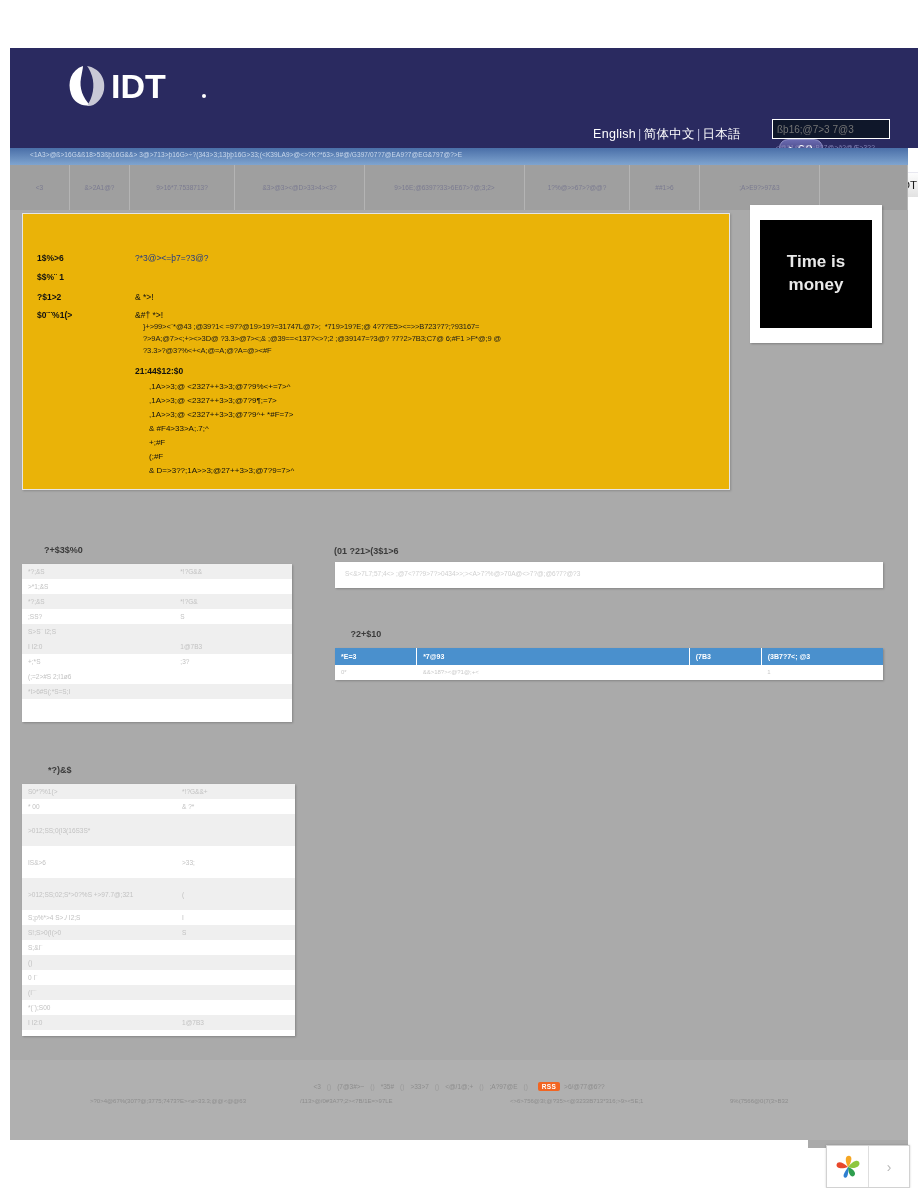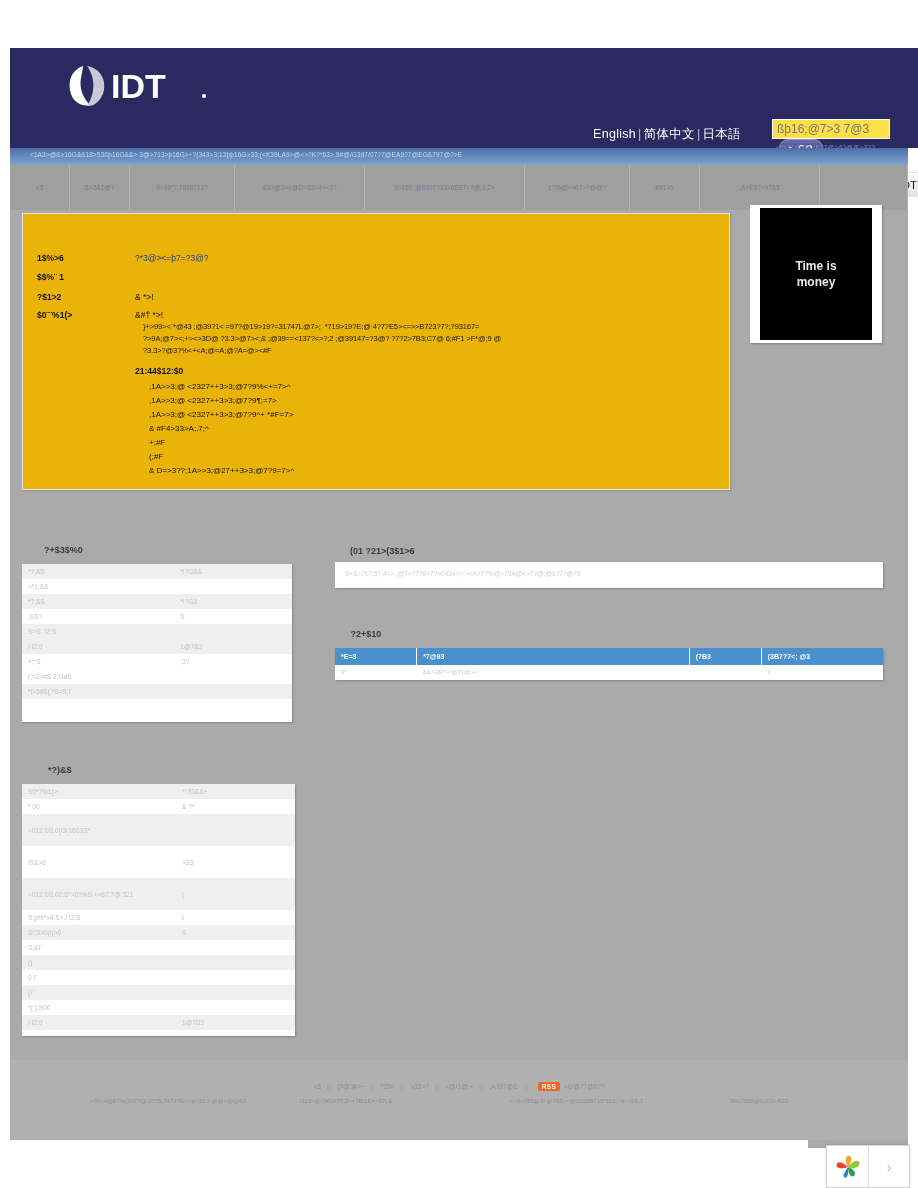--- a/index.html
+++ b/index.html
@@ -35,22 +35,22 @@
     color:#ffffff;font-size:12.5px;letter-spacing:.3px;
     white-space:nowrap;
   }
   .lang a{color:#ffffff;text-decoration:none;}
   .lang .sep{color:#b9b9d8;padding:0 2px;}
 
   
   .search-wrap{position:absolute;left:727px;top:71px;}
   .search-input{
     width:108px;height:14px;
-    border:1px solid #ffffff;background:#fde047;
-    color:#7b7bb0;font-size:12px;
+    border:1px solid #ffffff;background:#0f172a;
+    color:#7b7bb0;font-size:10px;
     padding:2px 4px;outline:none;
     font-family:"Liberation Sans", sans-serif;
     vertical-align:middle;
   }
   .go-btn{
     display:inline-block;vertical-align:middle;margin-left:7px;
     width:42px;height:17px;line-height:17px;text-align:center;
     border-radius:9px;
     background:linear-gradient(#6a6ab0,#35356f);
     border:1px solid #8f8fc4;
@@ -124,23 +124,23 @@
   .art-li{position:absolute;left:126px;font-size:8px;color:#111;white-space:nowrap;}
 
   
   .tim-banner{
     position:absolute;left:750px;top:205px;width:132px;height:138px;
     background:#ffffff;
     box-shadow:1px 1px 2px rgba(0,0,0,.25);
     display:flex;align-items:center;justify-content:center;
   }
   .tim-inner{
-    width:112px;height:132px;background:#000000;
+    width:112px;height:108px;background:#000000;
     display:flex;flex-direction:column;align-items:center;justify-content:center;
-    color:#e9e9e9;font-size:12px;font-weight:bold;line-height:1.35;
+    color:#e9e9e9;font-size:17px;font-weight:bold;line-height:1.35;
     text-align:center;
   }
 
   
   .sec-title{
     position:absolute;font-size:9px;font-weight:bold;color:#3b3b3b;
     white-space:nowrap;
   }
   .panel{
     position:absolute;background:#ffffff;
@@ -365,21 +365,21 @@
             <td class="c2"></td>
           </tr>
       <tr class="alt">
             <td class="c1">*I&gt;6#S(;*S=S;I</td>
             <td class="c2"></td>
           </tr>
     </tbody>
       </table>
   </div>
 
-  <div class="sec-title" style="left:350px;top:546px">(01&nbsp;?21&gt;(3$1&gt;6</div>
+  <div class="sec-title" style="left:334px;top:546px">(01&nbsp;?21&gt;(3$1&gt;6</div>
   <div class="descbox" style="left:335px;top:562px;width:548px;height:26px">
     <div class="t">S&lt;&amp;&gt;7L7;57;4&lt;&gt;&nbsp;;@7&lt;?7?9&gt;7?&gt;0434&gt;&gt;;&gt;&lt;A&gt;7?%@&gt;70A@&lt;&gt;7?@;@6?7?@?3</div>
   </div>
 
   <div class="sec-title" style="left:348px;top:629px">&nbsp;?2+$10</div>
   <div class="panel" style="left:335px;top:648px;width:548px;height:32px">
     <table class="blue">
       <tbody>
           <tr>
         <th style="width:14%">*E=3</th>

